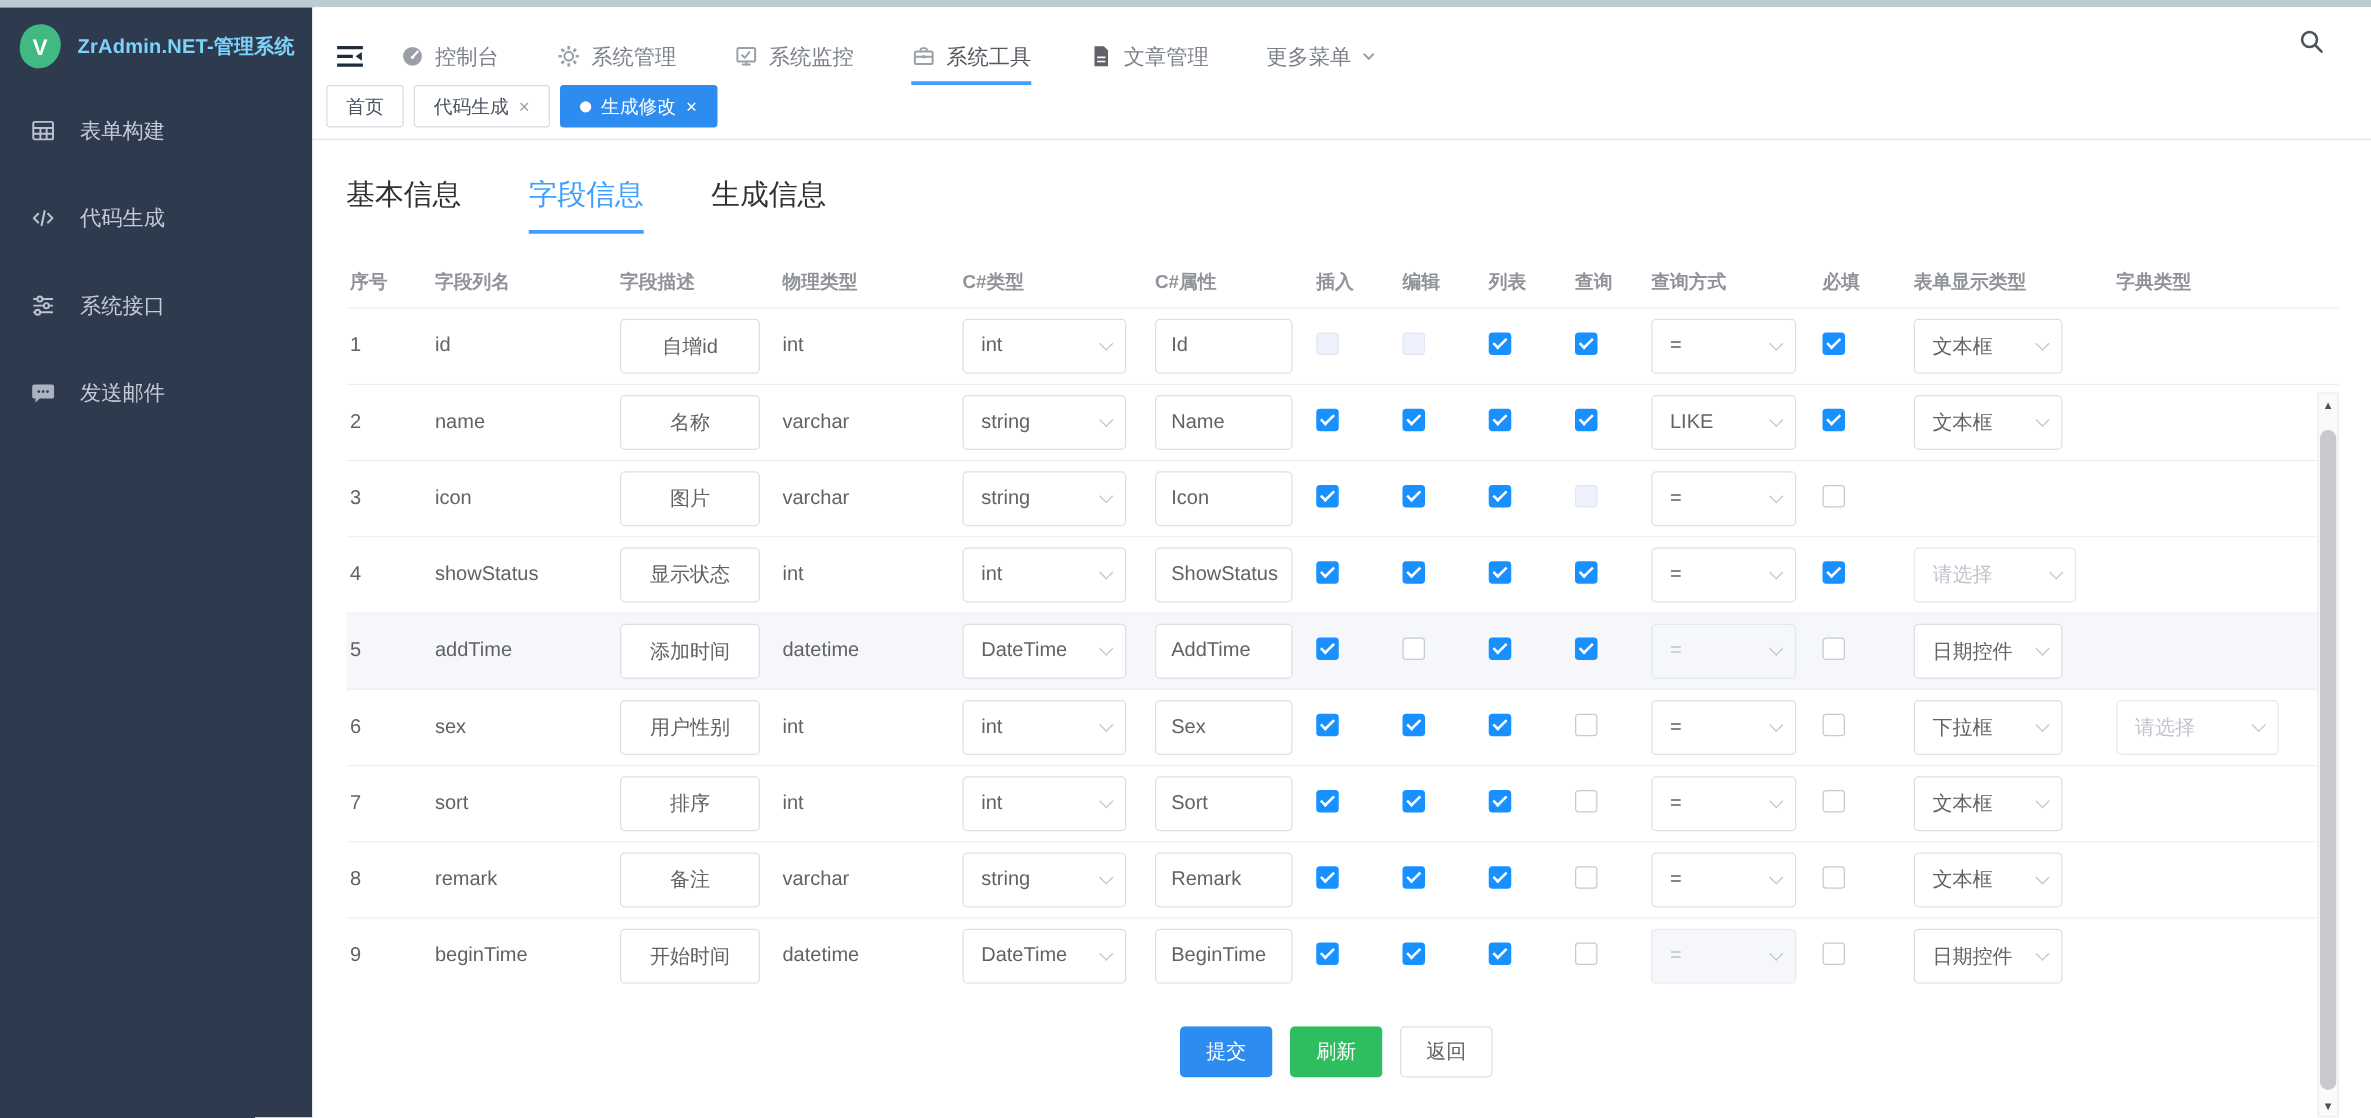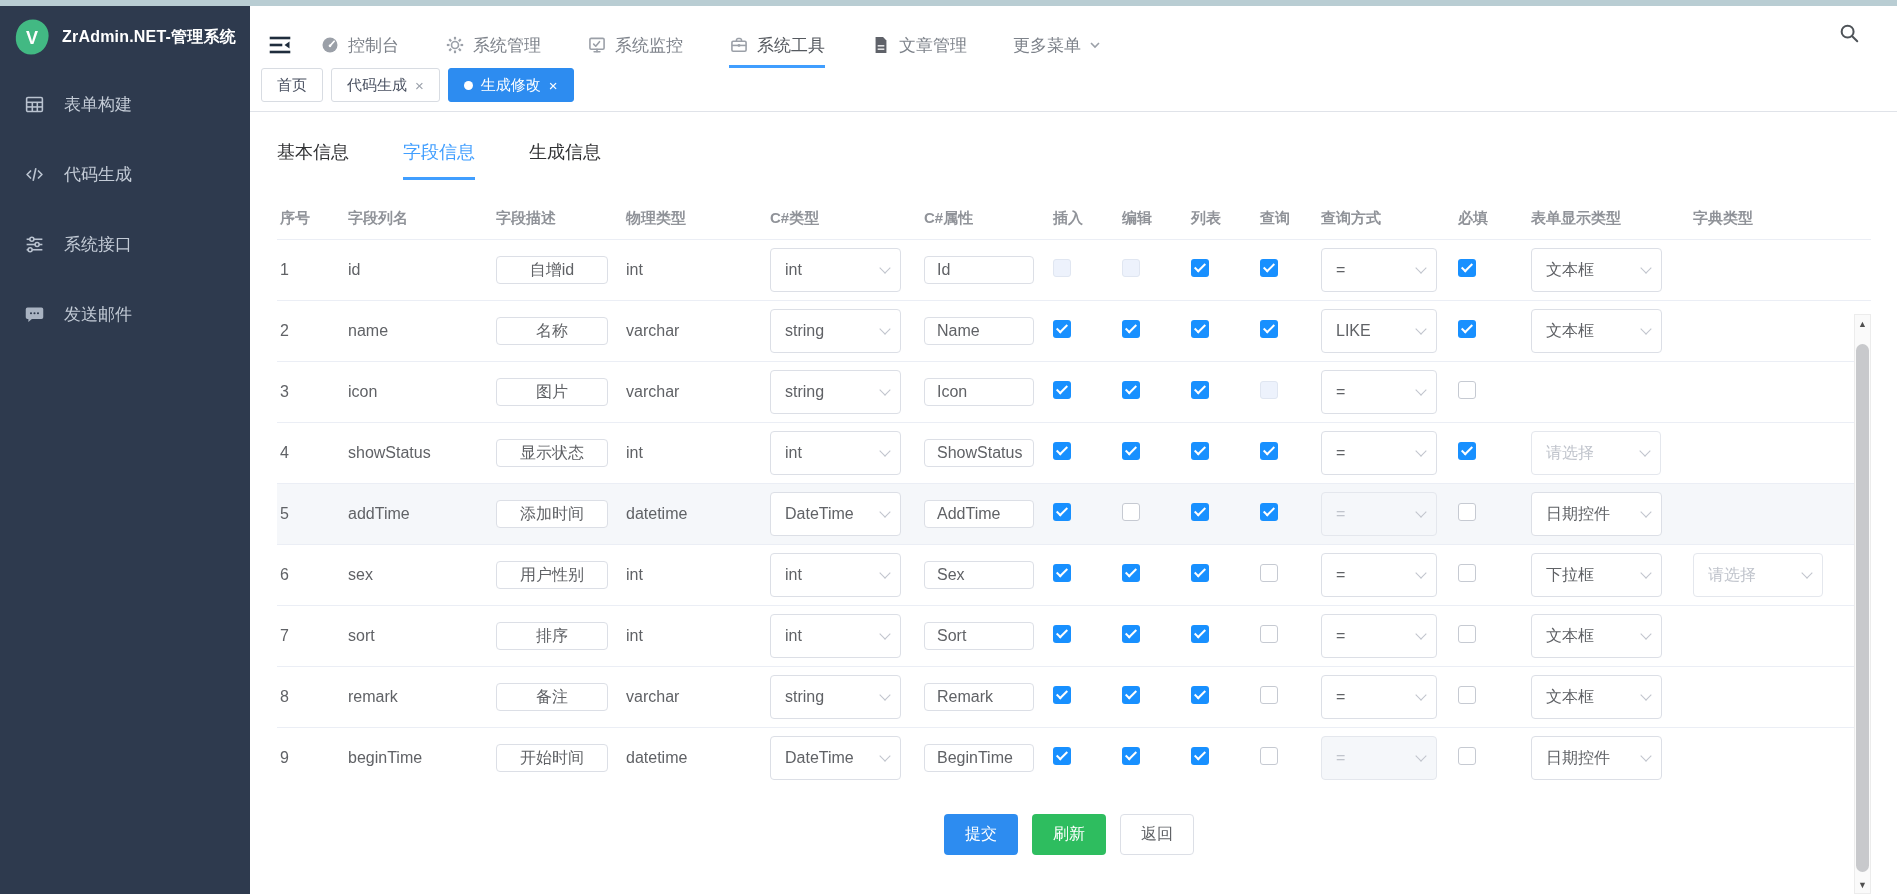--- a/index.html
+++ b/index.html
@@ -5,21 +5,21 @@
   * { margin:0; padding:0; box-sizing:border-box; }
   html,body { width:1897px; height:894px; overflow:hidden; background:#fff;
     font-family:"Liberation Sans","DejaVu Sans",sans-serif; }
   .screen { width:1897px; height:894px; display:flex; flex-direction:column; }
   .top-strip { height:6px; width:100%; background:var(--top-strip,#b9cdd3); flex:none; }
   .body-row { flex:1; display:flex; min-height:0; }
 
   
   .sidebar { width:250px; flex:none; background:var(--sidebar-bg,#2e3a4e); color:#c3cbd6; }
   .logo { height:62px; display:flex; align-items:center; gap:11px; padding:0 13px; }
-  .logo-title { color:#ffffff; font-weight:bold; font-size:16px; white-space:nowrap; letter-spacing:.2px; }
+  .logo-title { color:#7dd3fc; font-weight:bold; font-size:16px; white-space:nowrap; letter-spacing:.2px; }
   .side-nav { padding-top:8px; }
   .side-item { height:56px; margin-bottom:14px; display:flex; align-items:center; gap:19px;
     padding:0 24px; font-size:17px; color:#c3cbd6; cursor:pointer; }
   .side-item svg { flex:none; }
 
   
   .main { flex:1; display:flex; flex-direction:column; min-width:0; background:#fff; }
 
   .topbar { height:62px; flex:none; display:flex; align-items:stretch; padding:16px 20px 0 18px; background:#fff; }
   .collapse-btn { align-self:center; margin-right:28px; cursor:pointer; display:flex; }
@@ -42,47 +42,47 @@
   .tag { height:34px; display:flex; align-items:center; gap:8px; padding:0 15px; border:1px solid #d8dce2;
     border-radius:3px; font-size:15px; color:#495060; background:#fff; cursor:pointer; }
   .tag-close { font-size:15px; color:#9aa0aa; line-height:1; cursor:pointer; }
   .tag.active { background:var(--accent-blue,#2d8cf0); border-color:var(--accent-blue,#2d8cf0); color:#fff; }
   .tag.active .tag-close { color:#fff; }
   .tag-dot { width:9px; height:9px; border-radius:50%; background:#fff; }
 
   .content { flex:1; position:relative; padding:28px 26px 0 27px; background:#fff; min-height:0; }
 
   .tabs { display:flex; gap:54px; margin-bottom:18px; }
-  .tab { font-size:18px; color:#303133; padding-bottom:13px; border-bottom:3px solid transparent; cursor:pointer; }
+  .tab { font-size:23px; color:#303133; padding-bottom:13px; border-bottom:3px solid transparent; cursor:pointer; }
   .tab.active { color:var(--link-blue,#409eff); border-bottom-color:var(--link-blue,#409eff); }
 
   
   .table { --cols:68px 148px 130px 144px 154px 129px 69px 69px 69px 61px 137px 73px 162px 158px; }
   .grid-row { display:grid; grid-template-columns:var(--cols); align-items:center; }
   .thead { height:42px; border-bottom:1px solid #ebeef5; }
   .th { font-size:15px; font-weight:bold; color:#909399; padding-left:3px; white-space:nowrap; overflow:hidden; }
   .tbody { max-height:540px; overflow:hidden; }
   .tr { height:61px; border-bottom:1px solid #ebeef5; background:#fff; }
   .tr.highlight { background:#f5f7fa; }
   .td { padding-left:3px; overflow:visible; }
   .cell-text { font-size:16px; color:#606266; white-space:nowrap; overflow:hidden; }
 
-  .input { height:28px; background:#fff; border:1px solid #dcdfe6; border-radius:4px; padding:0 12px;
+  .input { height:44px; background:#fff; border:1px solid #dcdfe6; border-radius:4px; padding:0 12px;
     display:flex; align-items:center; font-size:16px; color:#606266; white-space:nowrap; overflow:hidden; cursor:text;text-align:center; }
   .input-desc { width:112px; justify-content:center; }
   .input-prop { width:110px; }
 
   .select { height:44px; background:#fff; border:1px solid #dcdfe6; border-radius:4px;
     padding:0 10px 0 14px; display:flex; align-items:center; font-size:16px; color:#606266; cursor:pointer; }
   .sel-text { flex:1; white-space:nowrap; overflow:hidden; }
   .chev { flex:none; width:8px; height:8px; border-right:1.6px solid #c0c4cc; border-bottom:1.6px solid #c0c4cc;
     transform:rotate(45deg); margin:-4px 1px 0 6px; }
   .sel-ctype { width:131px; }
   .sel-qmode { width:116px; }
-  .sel-display { width:131px; }
+  .sel-display { width:119px; }
   .sel-dict { width:130px; border-color:#e4e7ed; }
   .select.placeholder { color:#c0c4cc; }
   .select.select-disabled { background:#f5f7fa; border-color:#e4e7ed; color:#c0c4cc; cursor:not-allowed; }
 
   .cb { width:18px; height:18px; border-radius:3px; display:inline-block; position:relative; cursor:pointer; }
   .cb-checked { background:var(--checkbox-blue,#1890ff); }
   .cb-checked::after { content:""; position:absolute; left:6px; top:2px; width:4px; height:9px;
     border-right:2px solid #fff; border-bottom:2px solid #fff; transform:rotate(45deg); }
   .cb-unchecked { background:#fff; border:1px solid #c6cad2; }
   .cb-disabled { background:#edf2fc; border:1px solid #e0e6f1; cursor:not-allowed; }

